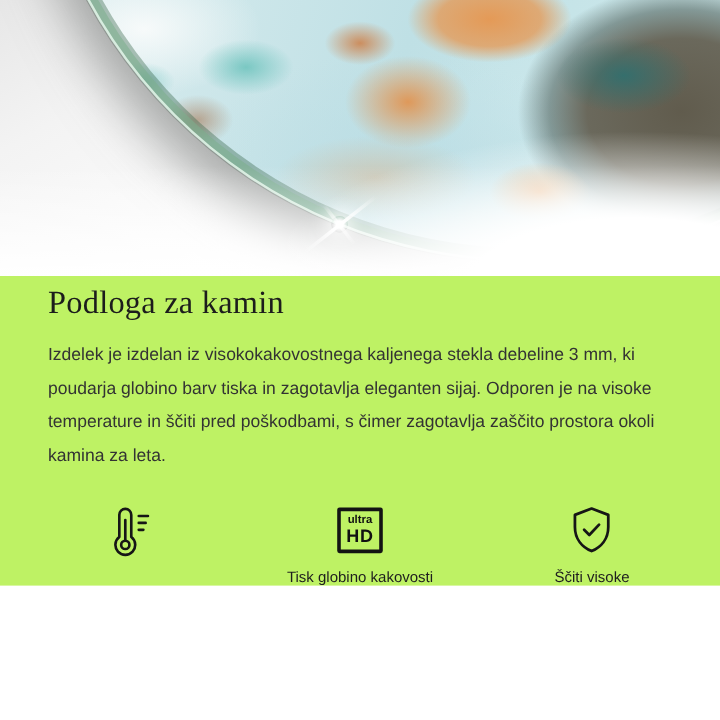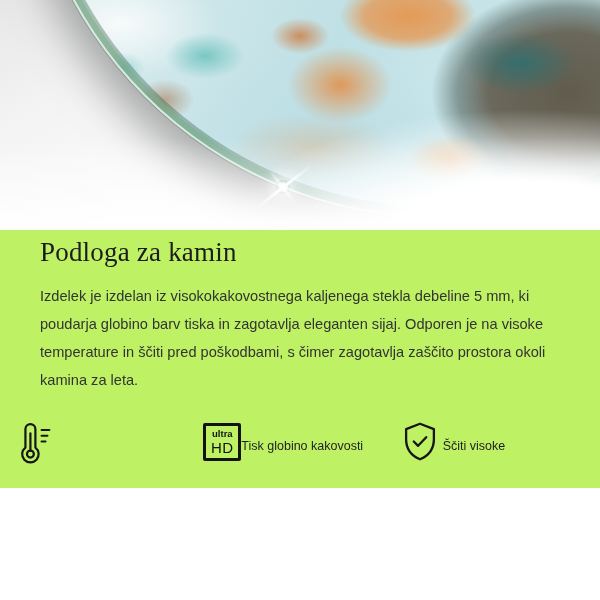--- a/index.html
+++ b/index.html
@@ -51,44 +51,44 @@
     background:linear-gradient(90deg, rgba(255,255,255,0) 0%, #fff 50%, rgba(255,255,255,0) 100%); }
 
   
   .title { margin:5px 40px 0; font-family:"Liberation Serif","DejaVu Serif",serif;
            font-weight:400; font-size:27px; line-height:35px; color:#1c1c1c; letter-spacing:0.2px; }
   .desc  { margin:12px 42px 0 40px; max-width:532px; font-size:14.6px; line-height:28px; color:#333; }
 
   
   .features { margin-top:24px; padding:0 10px; display:grid;
               grid-template-columns:repeat(3,1fr); row-gap:20px; }
-  .feature { display:flex; flex-direction:row; align-items:center; }
+  .feature { display:flex; flex-direction:column; align-items:center; }
   .ficon { height:48px; display:flex; align-items:center; justify-content:center; }
   .ficon svg { display:block; }
   .flabel { margin-top:8px; font-size:12.5px; color:#1e1e1e; }
   .uhd-box { width:38px; height:38px; border:3px solid #131313; border-radius:2px;
              display:flex; flex-direction:column; align-items:center; justify-content:center;
              color:#111; line-height:1; }
   .uhd-top { font-size:9.5px; font-weight:700; margin-bottom:1px; }
-  .uhd-bottom { font-size:15px; font-weight:400; letter-spacing:0.5px; }
+  .uhd-bottom { font-size:15px; font-weight:700; letter-spacing:0.5px; }
 </style>
 </head>
 <body>
 
 <div class="page">
 
   <section class="hero">
     <div class="glass-circle"></div>
     <div class="hero-fade"></div>
     <div class="sparkle"></div>
   </section>
 
   <h1 class="title"><span>Podloga za kamin</span><br></h1>
 
-  <p class="desc">Izdelek je izdelan iz visokokakovostnega kaljenega stekla debeline 5 mm, ki poudarja globino barv tiska in zagotavlja eleganten sijaj. Odporen je na visoke temperature in ščiti pred poškodbami, s čimer zagotavlja zaščito prostora okoli kamina za leta.</p>
+  <p class="desc">Izdelek je izdelan iz visokokakovostnega kaljenega stekla debeline 3 mm, ki poudarja globino barv tiska in zagotavlja eleganten sijaj. Odporen je na visoke temperature in ščiti pred poškodbami, s čimer zagotavlja zaščito prostora okoli kamina za leta.</p>
 
   <div class="features">
 
     <div class="feature">
       <div class="ficon">
         <svg width="46" height="46" viewBox="0 0 48 48" fill="none" stroke="#161616" stroke-width="2.3" stroke-linecap="round" stroke-linejoin="round">
           <path d="M26.5 29.8 V10.5 a5.2 5.2 0 0 0 -10.4 0 V29.8 a8.6 8.6 0 1 0 10.4 0 Z"></path>
           <circle cx="21.3" cy="36.6" r="3.6"></circle>
           <line x1="21.3" y1="33" x2="21.3" y2="15"></line>
           <line x1="33" y1="11.5" x2="41" y2="11.5"></line>

